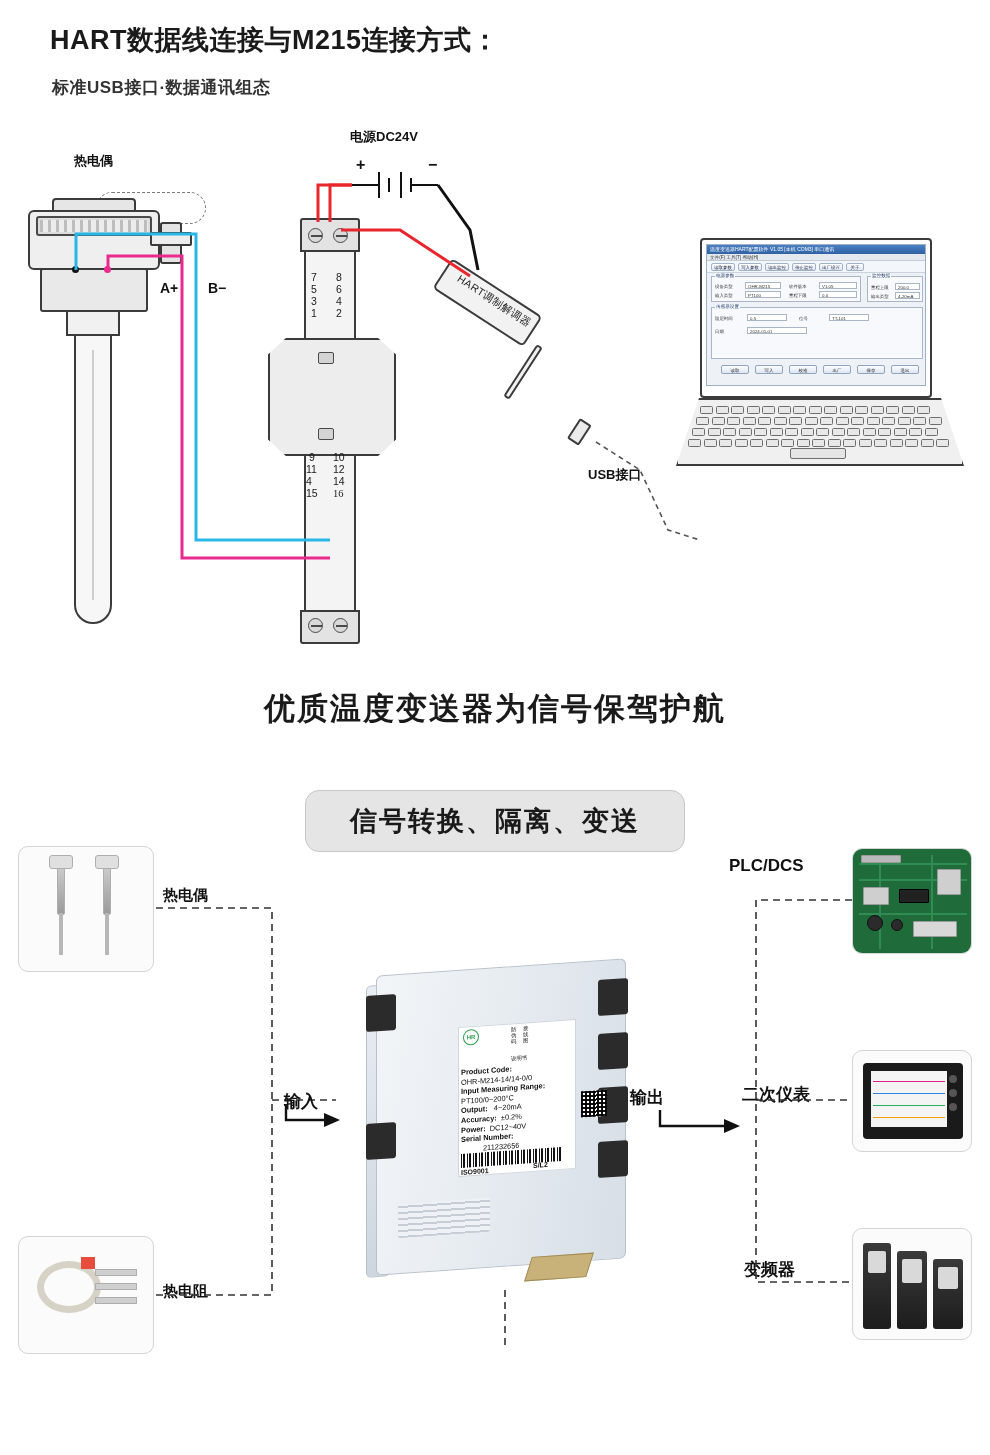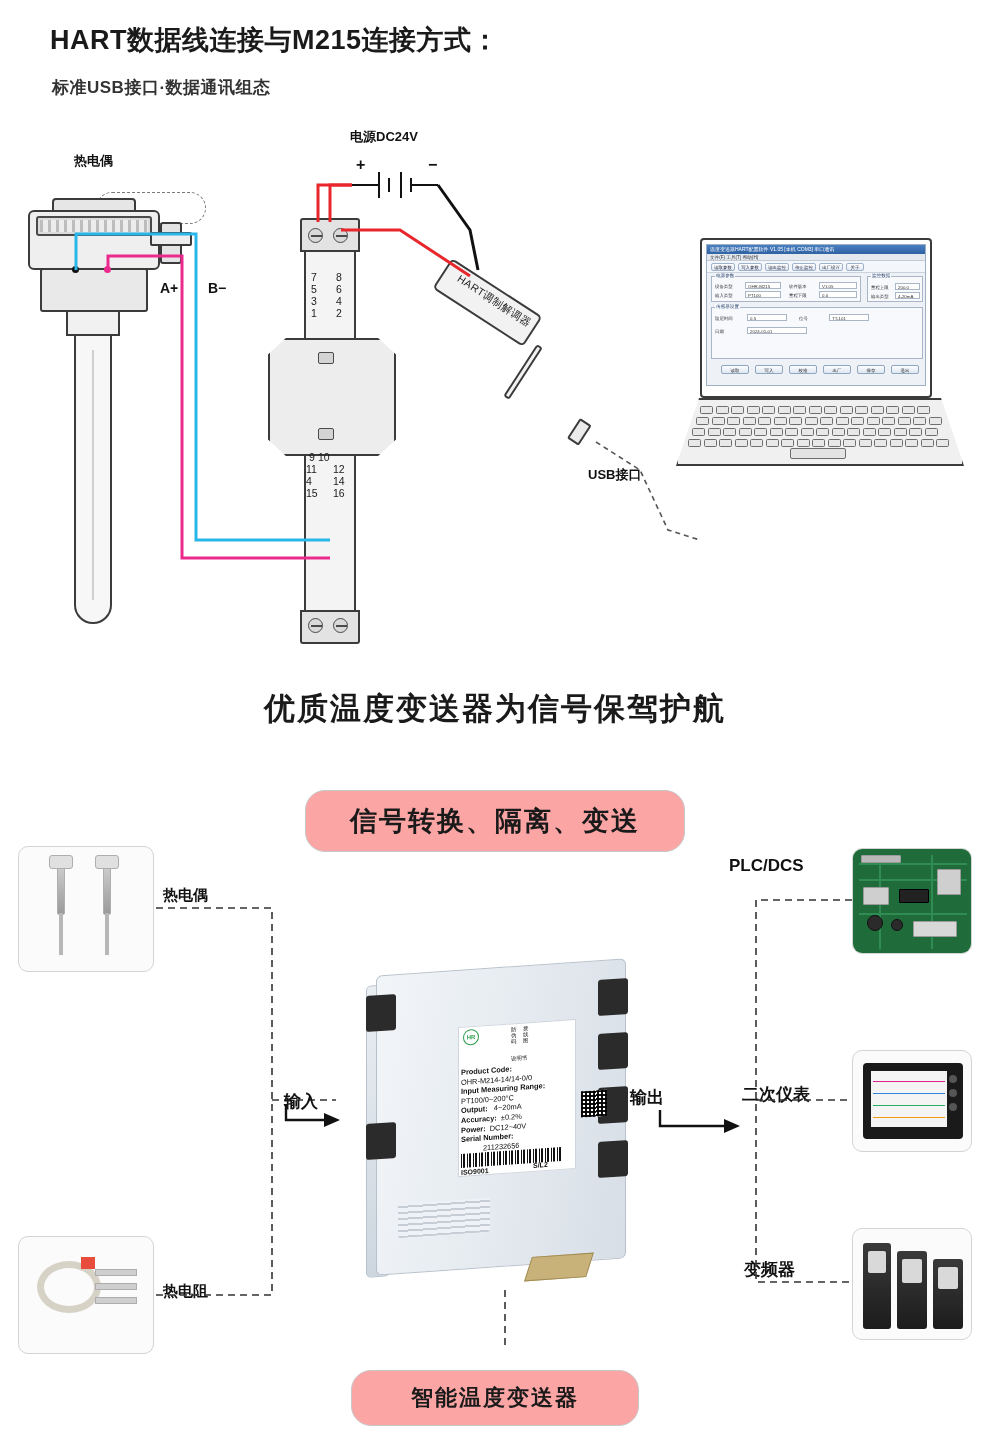--- a/index.html
+++ b/index.html
@@ -151,22 +151,22 @@
   .touchpad { position:absolute; left:790px; top:338px; width:56px; height:11px; border:1.5px solid #6e6e6e; background:#e4e4e4; border-radius:2px; }
 
   svg.wires { position:absolute; left:0; top:0; width:990px; height:560px; overflow:visible; }
 
   
   .sec2-title {
     position:absolute; left:0; top:688px; width:990px; text-align:center;
     font-size:31px; font-weight:bold; letter-spacing:2px;
   }
   .pill {
-    position:absolute; border:1.5px solid #c7c7c7; border-radius:20px;
-    background:#fca5a5; display:flex; align-items:center; justify-content:center;
+    position:absolute; border:1.5px solid #c7c7c7; border-radius:14px;
+    background:#e5e5e5; display:flex; align-items:center; justify-content:center;
     font-weight:bold; letter-spacing:2px;text-align:right;
   }
   .pill-top { left:305px; top:790px; width:380px; height:62px; font-size:27px; }
   .pill-bottom { left:351px; top:1370px; width:288px; height:56px; font-size:22px; }
 
   .thumb {
     position:absolute; border:1.5px solid #d4d4d4; border-radius:10px;
     background:#fbfbfb; overflow:hidden;
   }
   .cap { position:absolute; font-size:15px; font-weight:bold; color:#111; white-space:nowrap; }
@@ -286,24 +286,24 @@
     <div class="mod-num" style="left:336px; top:198px;">2</div>
 
     <div class="mod-clip"></div>
     <div class="mod-clip-hole" style="left:318px; top:242px;"></div>
     <div class="mod-clip-hole" style="left:318px; top:318px;"></div>
 
     <div class="mod-num" style="left:309px; top:342px;">9</div>
     <div class="mod-num" style="left:306px; top:354px;">11</div>
     <div class="mod-num" style="left:306px; top:366px;">4</div>
     <div class="mod-num" style="left:306px; top:378px;">15</div>
-    <div class="mod-num" style="left:318px; top:342px;">10</div>
+    <div class="mod-num" style="left:333px; top:342px;">10</div>
     <div class="mod-num" style="left:333px; top:354px;">12</div>
     <div class="mod-num" style="left:333px; top:366px;">14</div>
-    <div class="mod-num" style="left:333px; top:378px;">16</div>
+    <div class="mod-num" style="left:333px; top:378px;font-family:Liberation Serif, serif;">16</div>
 
     <div class="batt-line" style="left:378px; top:62px; width:2px; height:26px;"></div>
     <div class="batt-line" style="left:388px; top:68px; width:2px; height:14px;"></div>
     <div class="batt-line" style="left:400px; top:62px; width:2px; height:26px;"></div>
     <div class="batt-line" style="left:410px; top:68px; width:2px; height:14px;"></div>
     <div class="batt-line" style="left:352px; top:74px; width:26px; height:2px;"></div>
     <div class="batt-line" style="left:412px; top:74px; width:26px; height:2px;"></div>
 
     <div class="hart-box"></div>
     <div class="hart-txt">HART调制解调器</div>
@@ -468,21 +468,20 @@
 
       <path d="M76,160 L76,124 L170,124 L196,124 L196,430 L330,430" stroke="#28b7e8" stroke-width="3" fill="none"></path>
 
       <path d="M108,160 L108,146 L182,146 L182,448 L330,448" stroke="#ec2a8e" stroke-width="3" fill="none"></path>
     </svg>
   </div>
 
   <div class="sec2-title">优质温度变送器为信号保驾护航</div>
 
   <div class="pill pill-top">信号转换、隔离、变送</div>
-  <div class="pill pill-bottom">智能温度变送器</div>
 
   <div class="thumb" style="left:18px; top:846px; width:136px; height:126px;">
     <div class="tc-mini" style="left:38px; top:16px; width:8px; height:52px; border-radius:2px; background:linear-gradient(#cfcfcf,#9a9a9a);"></div>
     <div class="tc-mini" style="left:30px; top:8px; width:24px; height:14px; border-radius:3px; background:#e0e0e0;"></div>
     <div class="tc-mini" style="left:40px; top:66px; width:4px; height:42px; background:#b7b7b7; border:none;"></div>
     <div class="tc-mini" style="left:84px; top:16px; width:8px; height:52px; border-radius:2px; background:linear-gradient(#cfcfcf,#9a9a9a);"></div>
     <div class="tc-mini" style="left:76px; top:8px; width:24px; height:14px; border-radius:3px; background:#e0e0e0;"></div>
     <div class="tc-mini" style="left:86px; top:66px; width:4px; height:42px; background:#b7b7b7; border:none;"></div>
   </div>
   <div class="cap" style="left:163px; top:886px;">热电偶</div>

